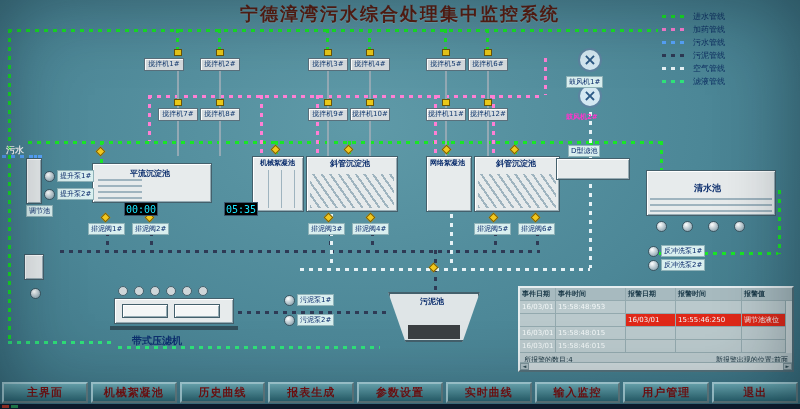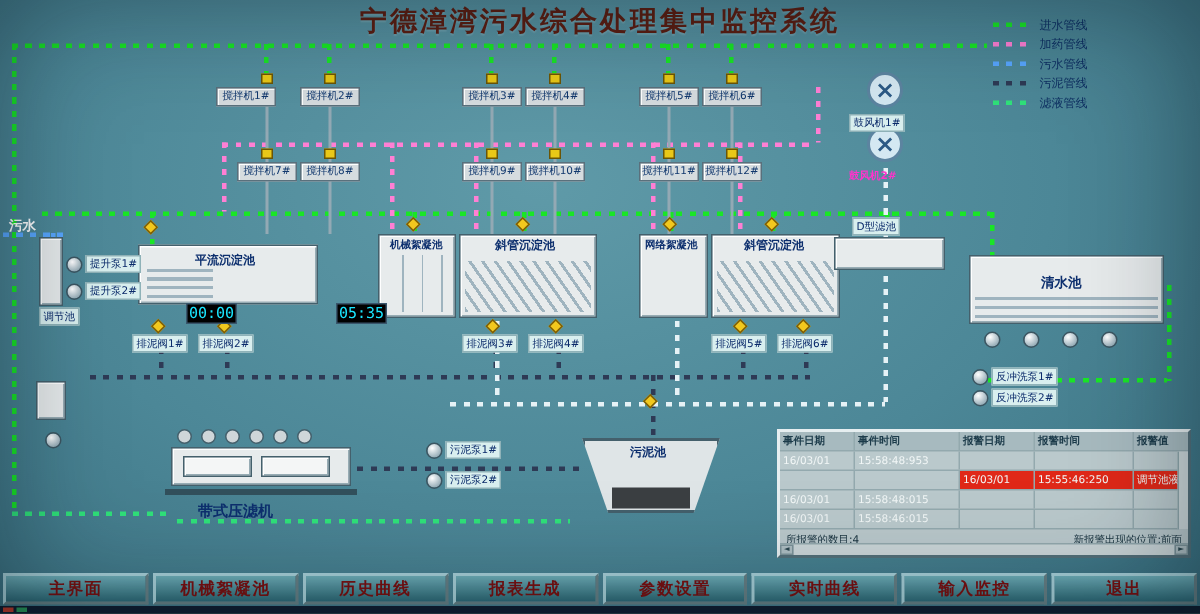--- a/index.html
+++ b/index.html
@@ -44,21 +44,21 @@
 .vdiv{position:absolute;background:repeating-linear-gradient(90deg,transparent 0 12px,#9fb4bf 12px 13px);z-index:2}
 .pool{position:absolute;left:388px;top:292px;width:92px;height:50px;background:#dfe5e7;clip-path:polygon(0 0,100% 0,81% 100%,19% 100%);z-index:2;box-shadow:inset 0 0 0 2px #44606c}
 .poolfill{position:absolute;left:22%;right:22%;bottom:3px;height:14px;background:#3b3f42}
 .roller{position:absolute;width:10px;height:10px;border-radius:50%;background:#cfd6d9;border:1px solid #44606c;z-index:3}
 .base{position:absolute;background:#32505c;z-index:2}
 .alarm{position:absolute;left:518px;top:286px;width:276px;height:86px;background:#bac9cc;border:2px solid;border-color:#e6eef0 #54707a #54707a #e6eef0;z-index:5;font-size:7px}
 .arow{display:flex;height:13px;border-bottom:1px solid #93a9ae}
 .acell{border-right:1px solid #93a9ae;padding-left:2px;line-height:12px;color:#f2f7f7;overflow:hidden;white-space:nowrap}
 .ahead .acell{background:#a7babf;color:#1c3b4a;font-weight:bold}
 .acell.red{background:#e02818}
-.c1{width:50px}.c2{width:70px}.c3{width:50px}.c4{width:66px}.c5{flex:1;border-right:none}
+.c1{width:36px}.c2{width:70px}.c3{width:50px}.c4{width:66px}.c5{flex:1;border-right:none}
 .afoot{display:flex;justify-content:space-between;padding:2px 4px;color:#17323e}
 .vscroll{position:absolute;right:0;top:13px;width:7px;height:52px;background:#ccd7d9;border-left:1px solid #8fa6ab}
 .hscroll{position:absolute;left:0;right:0;bottom:0;height:8px;background:#ccd7d9;border-top:1px solid #93a9ae;display:flex;justify-content:space-between}
 .hscroll i{width:9px;height:7px;background:#aebfc3;border:1px solid #7d949a;font-size:5px;line-height:5px;text-align:center;color:#2c4850;font-style:normal}
 .toolbar{position:absolute;left:0;right:0;top:382px;height:21px;display:flex;gap:3px;padding:0 2px;z-index:10}
 .tbtn{flex:1;background:linear-gradient(#6fb0ba,#2e6b78);border:2px outset #a8d2da;color:#7a1010;font-weight:bold;font-size:11px;font-family:inherit;letter-spacing:1px;line-height:14px;cursor:pointer;padding:0}
 .taskbar{position:absolute;left:0;right:0;bottom:0;height:5px;background:#101e31;z-index:11}
 .taskbar i{position:absolute;top:1px;width:7px;height:3px}
 </style>
 </head>
@@ -77,20 +77,24 @@
         <span class="lline k1"></span>
         <span class="llabel">加药管线</span>
       </div>
     <div class="lrow">
         <span class="lline k2"></span>
         <span class="llabel">污水管线</span>
       </div>
     <div class="lrow">
         <span class="lline k3"></span>
         <span class="llabel">污泥管线</span>
+      </div>
+    <div class="lrow">
+        <span class="lline k4"></span>
+        <span class="llabel">空气管线</span>
       </div>
     <div class="lrow">
         <span class="lline k5"></span>
         <span class="llabel">滤液管线</span>
       </div>
   </div>
 
   <i class="ph k0" style="left:8px;top:29px;width:650px"></i>
   <i class="pv k0" style="left:8px;top:29px;height:312px"></i>
   <i class="ph k0" style="left:28px;top:141px;width:632px"></i>
@@ -318,20 +322,21 @@
   </div>
 
   <div class="toolbar">
     <button class="tbtn">主界面</button>
     <button class="tbtn">机械絮凝池</button>
     <button class="tbtn">历史曲线</button>
     <button class="tbtn">报表生成</button>
     <button class="tbtn">参数设置</button>
     <button class="tbtn">实时曲线</button>
     <button class="tbtn">输入监控</button>
+    <button class="tbtn">用户管理</button>
     <button class="tbtn">退出</button>
   </div>
 
   <div class="taskbar">
     <i style="left:2px;background:#c23a2a"></i>
     <i style="left:11px;background:#2a9a5a"></i>
   </div>
 
 </div>
 

